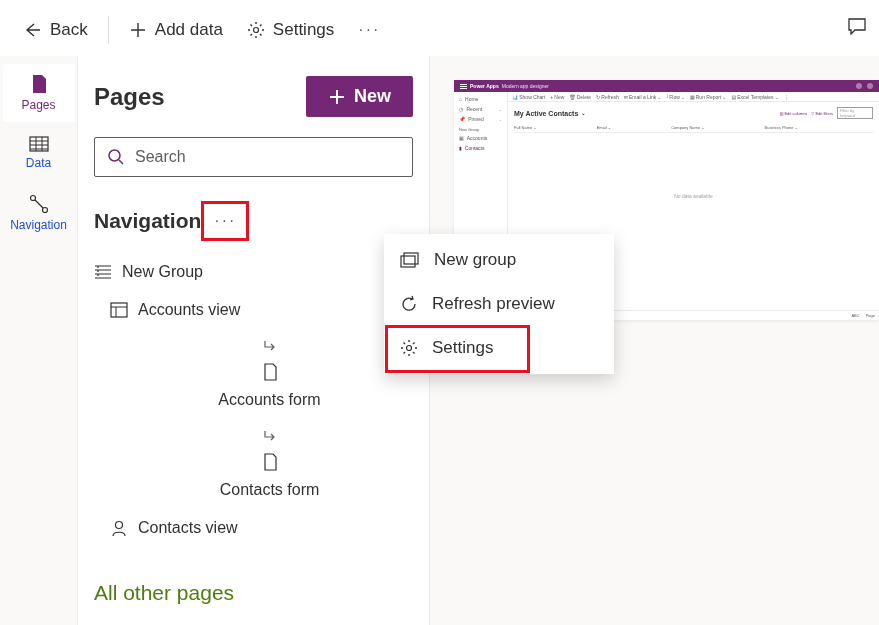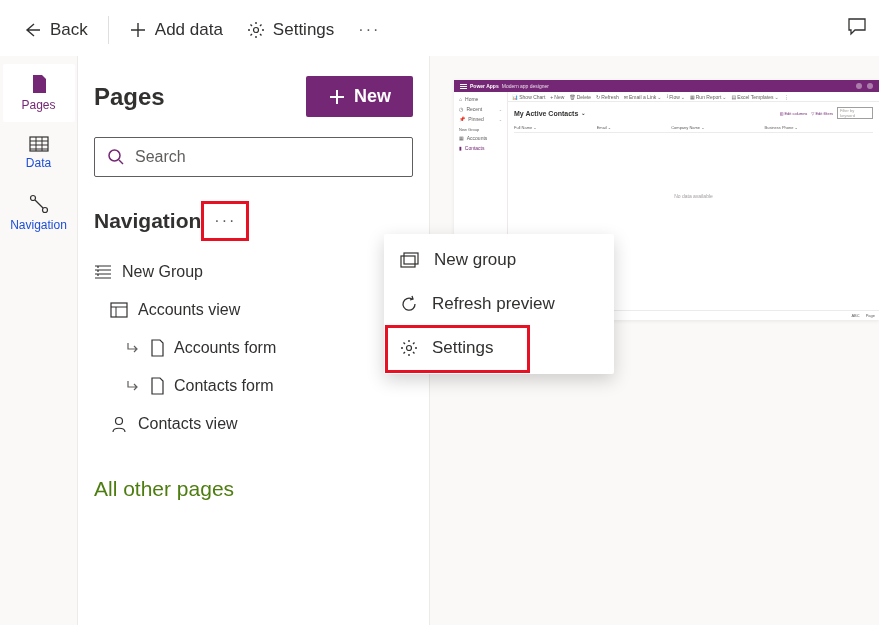--- a/index.html
+++ b/index.html
@@ -164,21 +164,21 @@
       display: flex;
       align-items: center;
       gap: 10px;
       padding: 10px 8px;
       font-size: 16px;
       color: #323130;
       cursor: pointer;
       border-radius: 2px;
     }
     .tree-item.level-1 { padding-left: 24px; }
-    .tree-item.level-2 { padding-left: 40px; }
+    .tree-item.level-2 { padding-left: 40px; flex-direction: column; }
 
     .section-title {
       font-size: 21px;
       font-weight: 400;
       color: #4d7c0f;
       padding: 30px 16px 8px 16px;
     }
 
     
     .context-menu {

